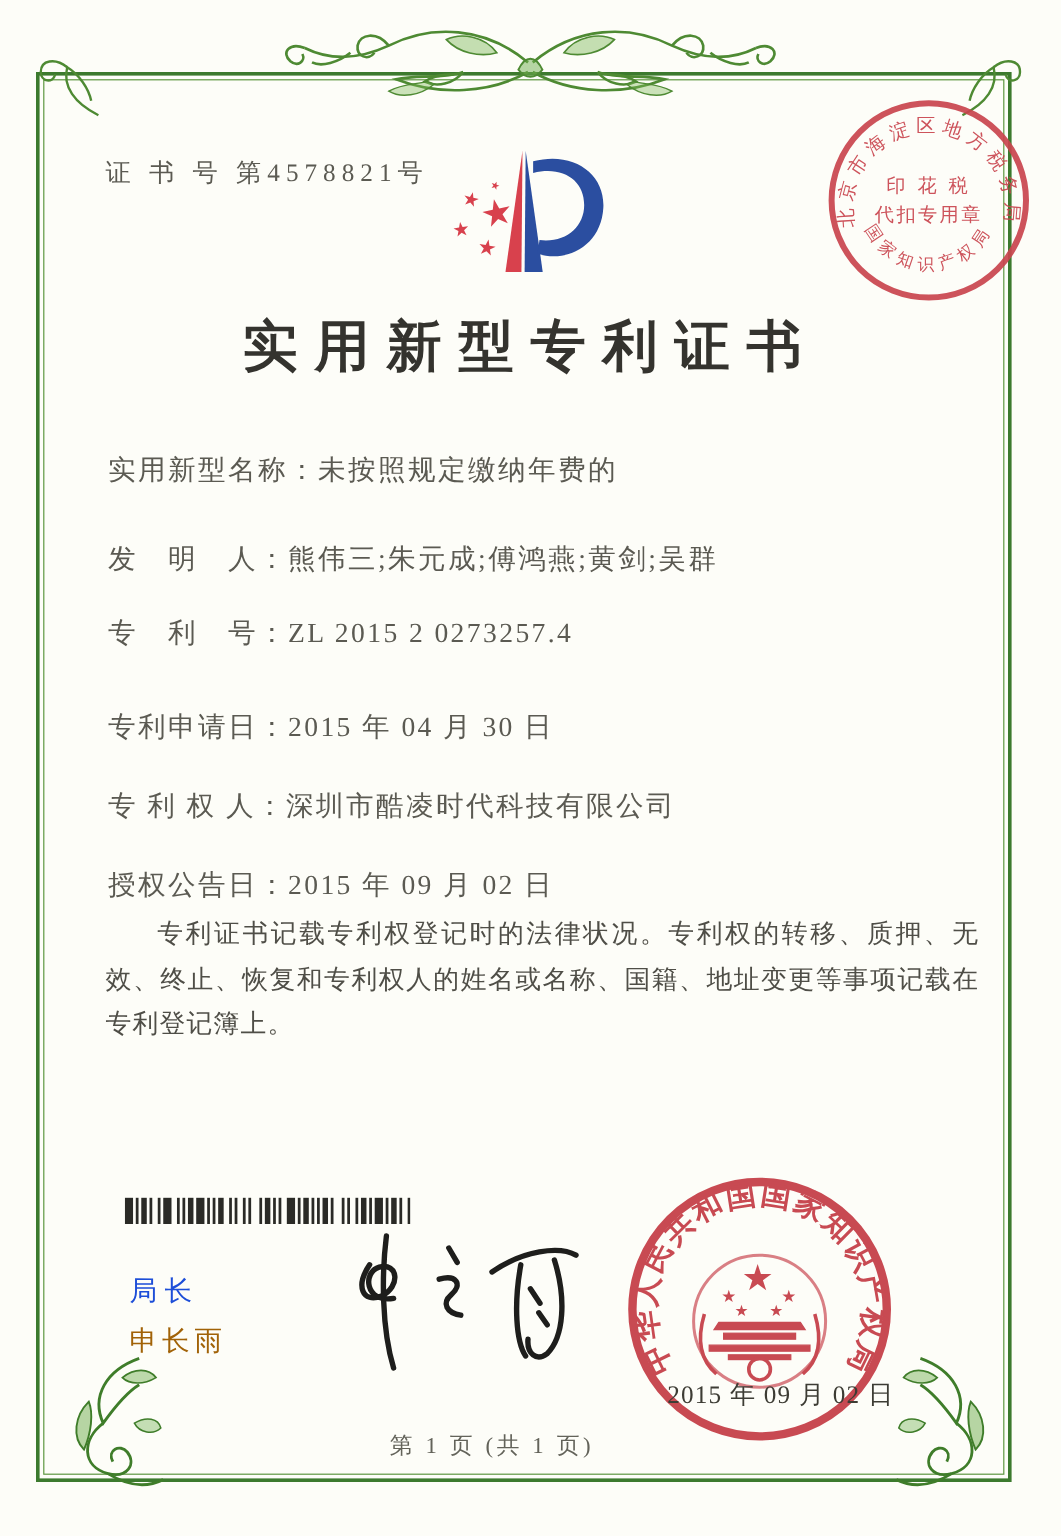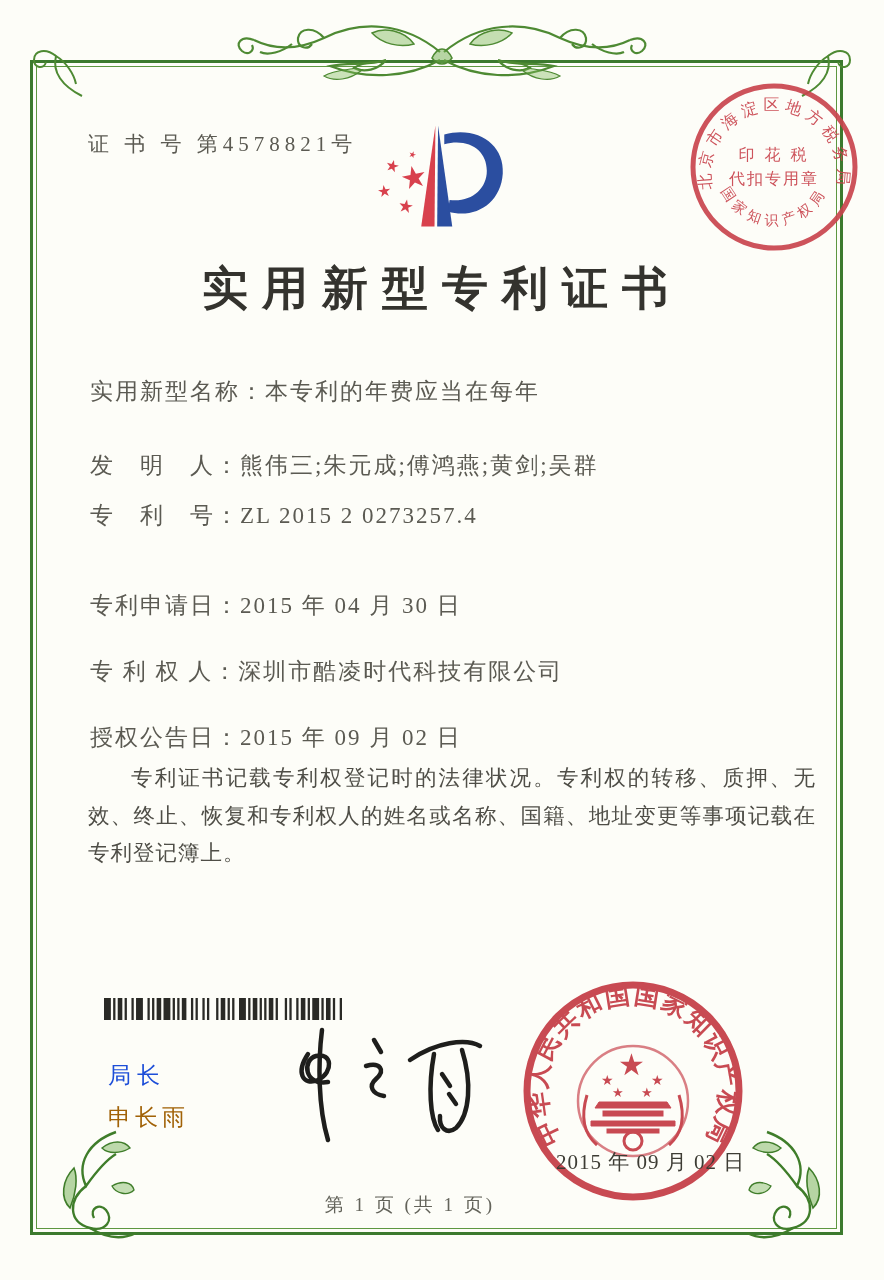--- a/index.html
+++ b/index.html
@@ -32,21 +32,21 @@
   .seal-tax { position:absolute; left:685px; top:78px; opacity:.92; }
 
   .title {
     position:absolute; left:0; top:258px; width:884px;
     text-align:center; font-size:46px; font-weight:bold;
     letter-spacing:14px; color:#34332e;
   }
 
   
   .field { position:absolute; left:90px; font-size:23px; letter-spacing:2px; color:#5b5a52; white-space:nowrap; }
-  .f0{top:376px}.f1{top:450px}.f2{top:500px}.f3{top:590px}.f4{top:656px}.f5{top:722px}
+  .f0{top:376px}.f1{top:450px}.f2{top:512px}.f3{top:590px}.f4{top:656px}.f5{top:722px}
 
   
   .body-text {
     position:absolute; left:88px; top:760px; width:728px;
     font-size:21.5px; line-height:37.5px; color:#4f4e47;
     text-align:justify; letter-spacing:1px;
   }
   .body-text p { text-indent:2em; }
 
   
@@ -153,21 +153,21 @@
   </text>
   <text class="seal-text" fill="#c9454e" font-size="14" letter-spacing="5">
     <textPath href="#taxBotArc" startOffset="50%" text-anchor="middle">国家知识产权局</textPath>
   </text>
   <text class="seal-text" x="89" y="82" text-anchor="middle" fill="#c9454e" font-size="16" letter-spacing="3">印 花 税</text>
   <text class="seal-text" x="89" y="106" text-anchor="middle" fill="#c9454e" font-size="16" letter-spacing="2">代扣专用章</text>
 </svg>
 
 <div class="title">实用新型专利证书</div>
 
-<div class="field f0"><span>实用新型名称：</span><span>本专利的年费应当在每年</span></div>
+<div class="field f0"><span>实用新型名称：</span><span>未按照规定缴纳年费的</span></div>
 <div class="field f1"><span>发　明　人：</span><span>熊伟三;朱元成;傅鸿燕;黄剑;吴群</span></div>
 <div class="field f2"><span>专　利　号：</span><span>ZL 2015 2 0273257.4</span></div>
 <div class="field f3"><span>专利申请日：</span><span>2015 年 04 月 30 日</span></div>
 <div class="field f4"><span>专 利 权 人：</span><span>深圳市酷凌时代科技有限公司</span></div>
 <div class="field f5"><span>授权公告日：</span><span>2015 年 09 月 02 日</span></div>
 
 <div class="body-text">
   <p>专利证书记载专利权登记时的法律状况。专利权的转移、质押、无效、终止、恢复和专利权人的姓名或名称、国籍、地址变更等事项记载在专利登记簿上。</p>
 </div>
 

